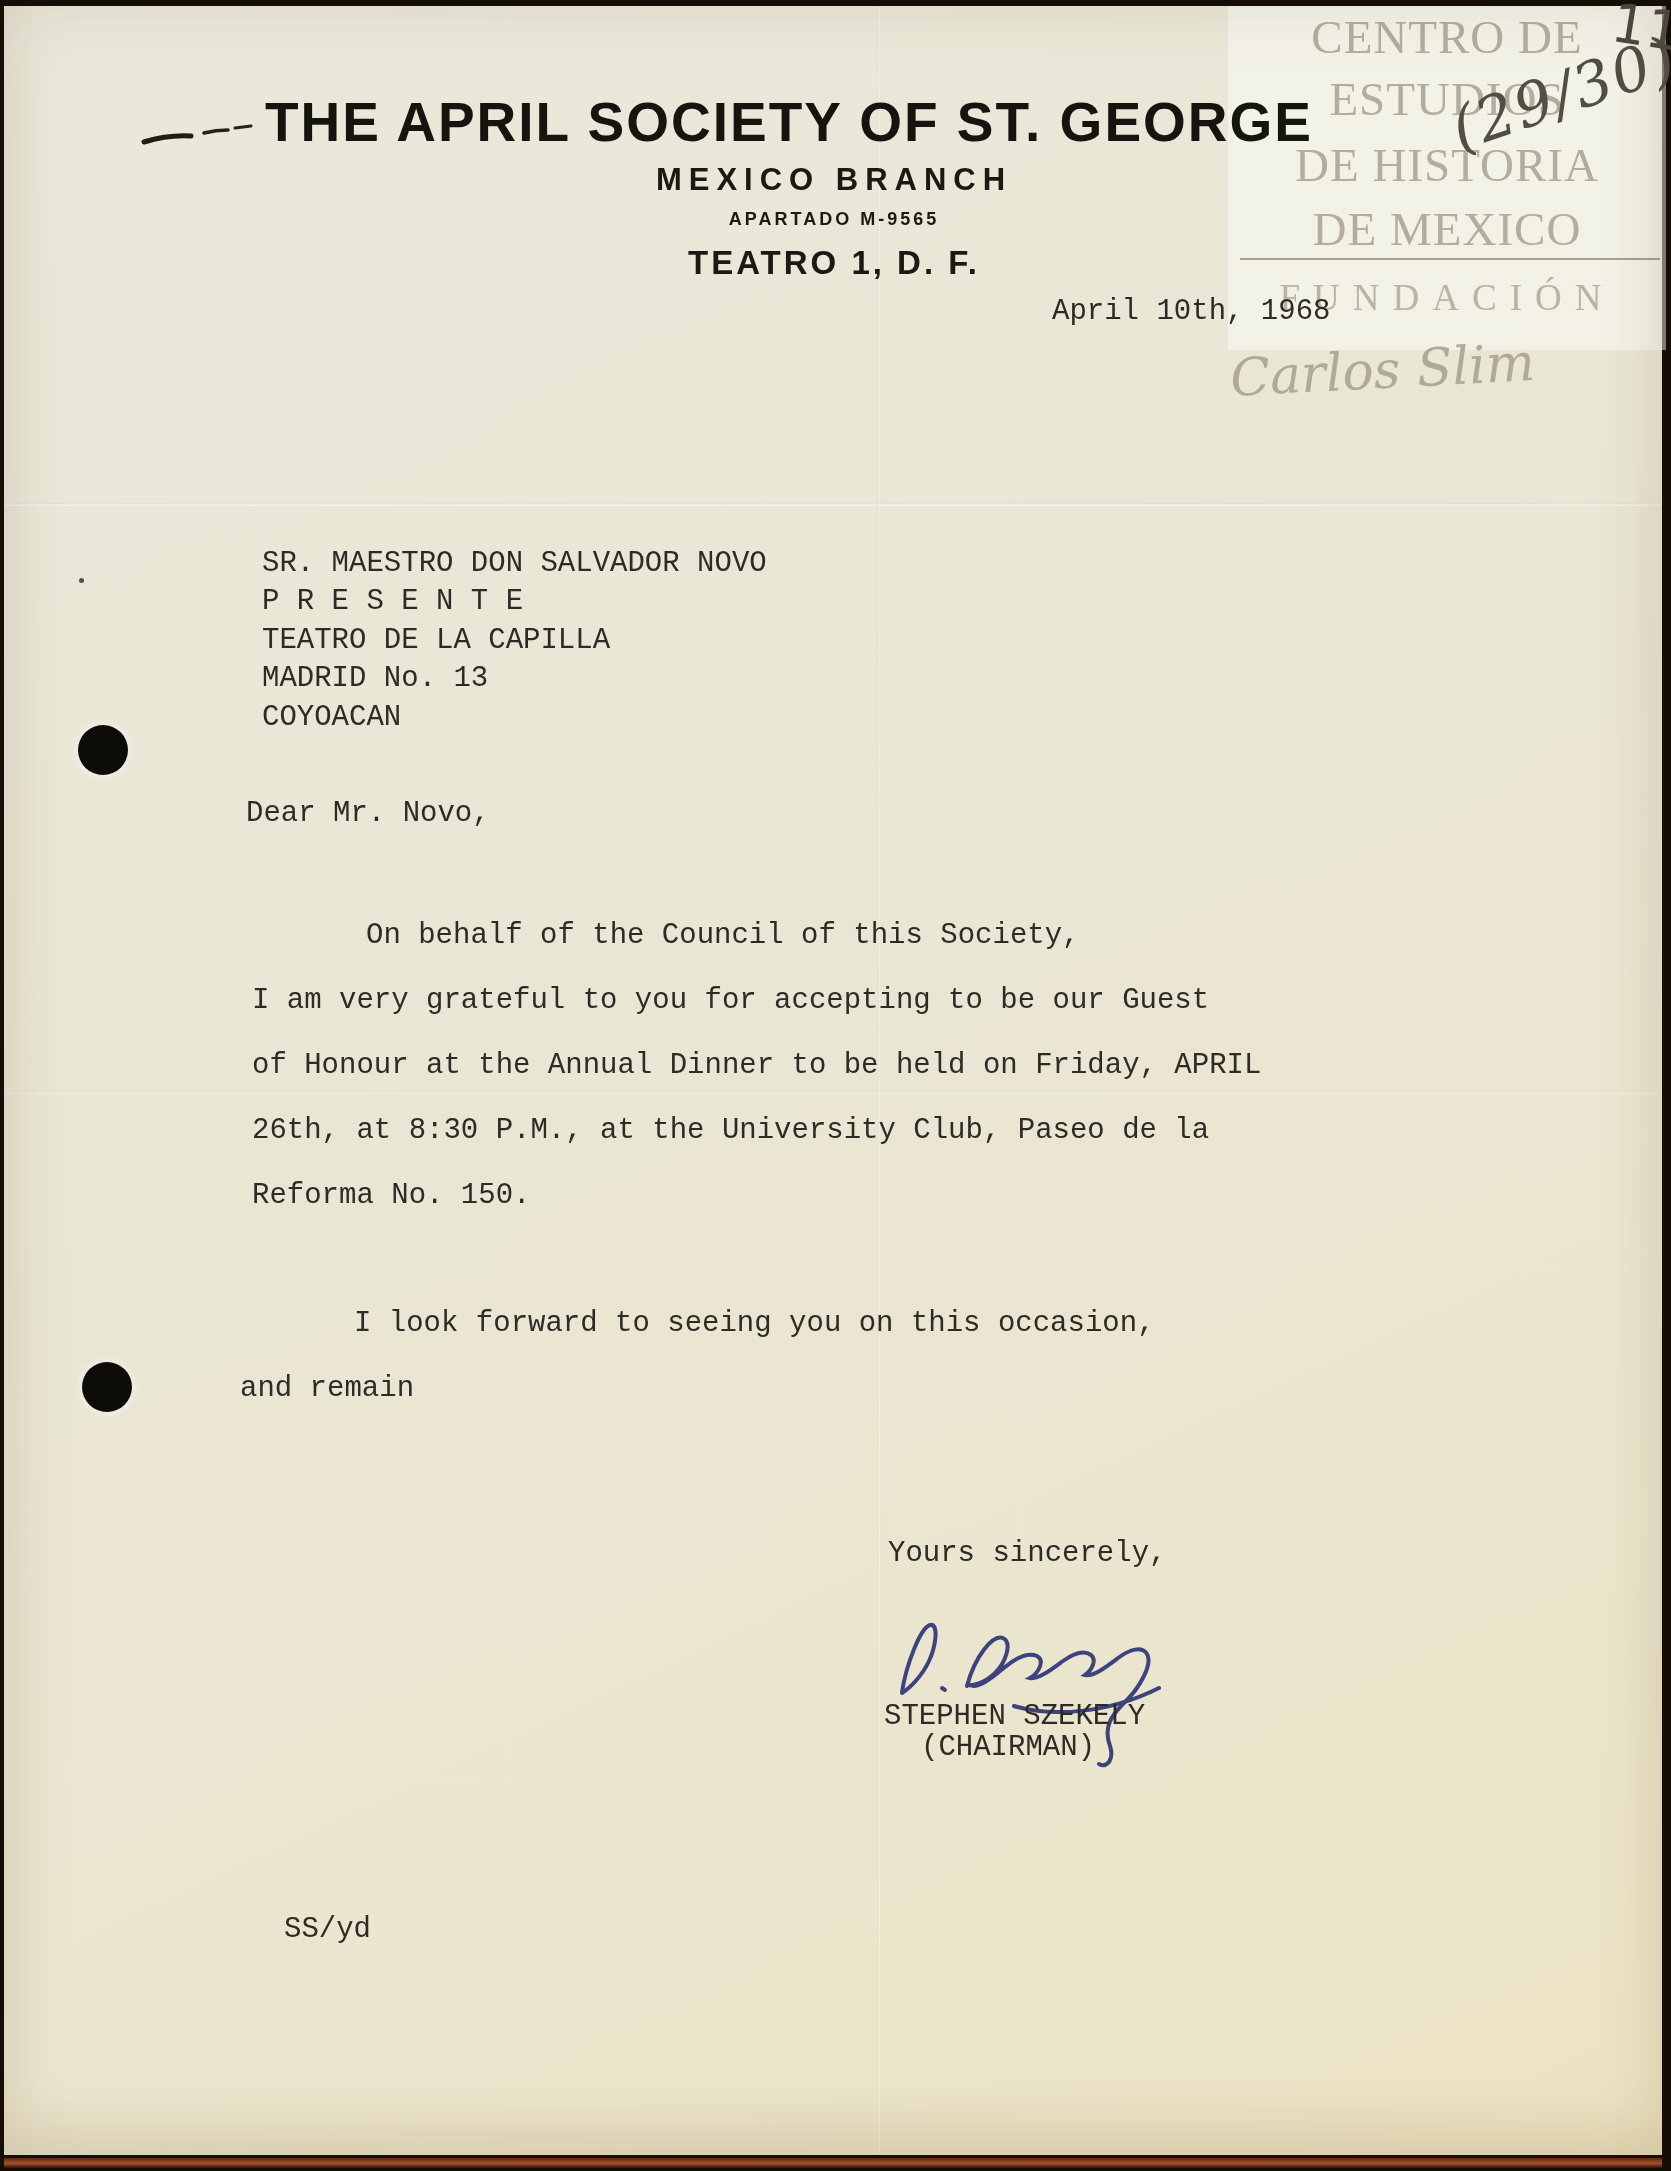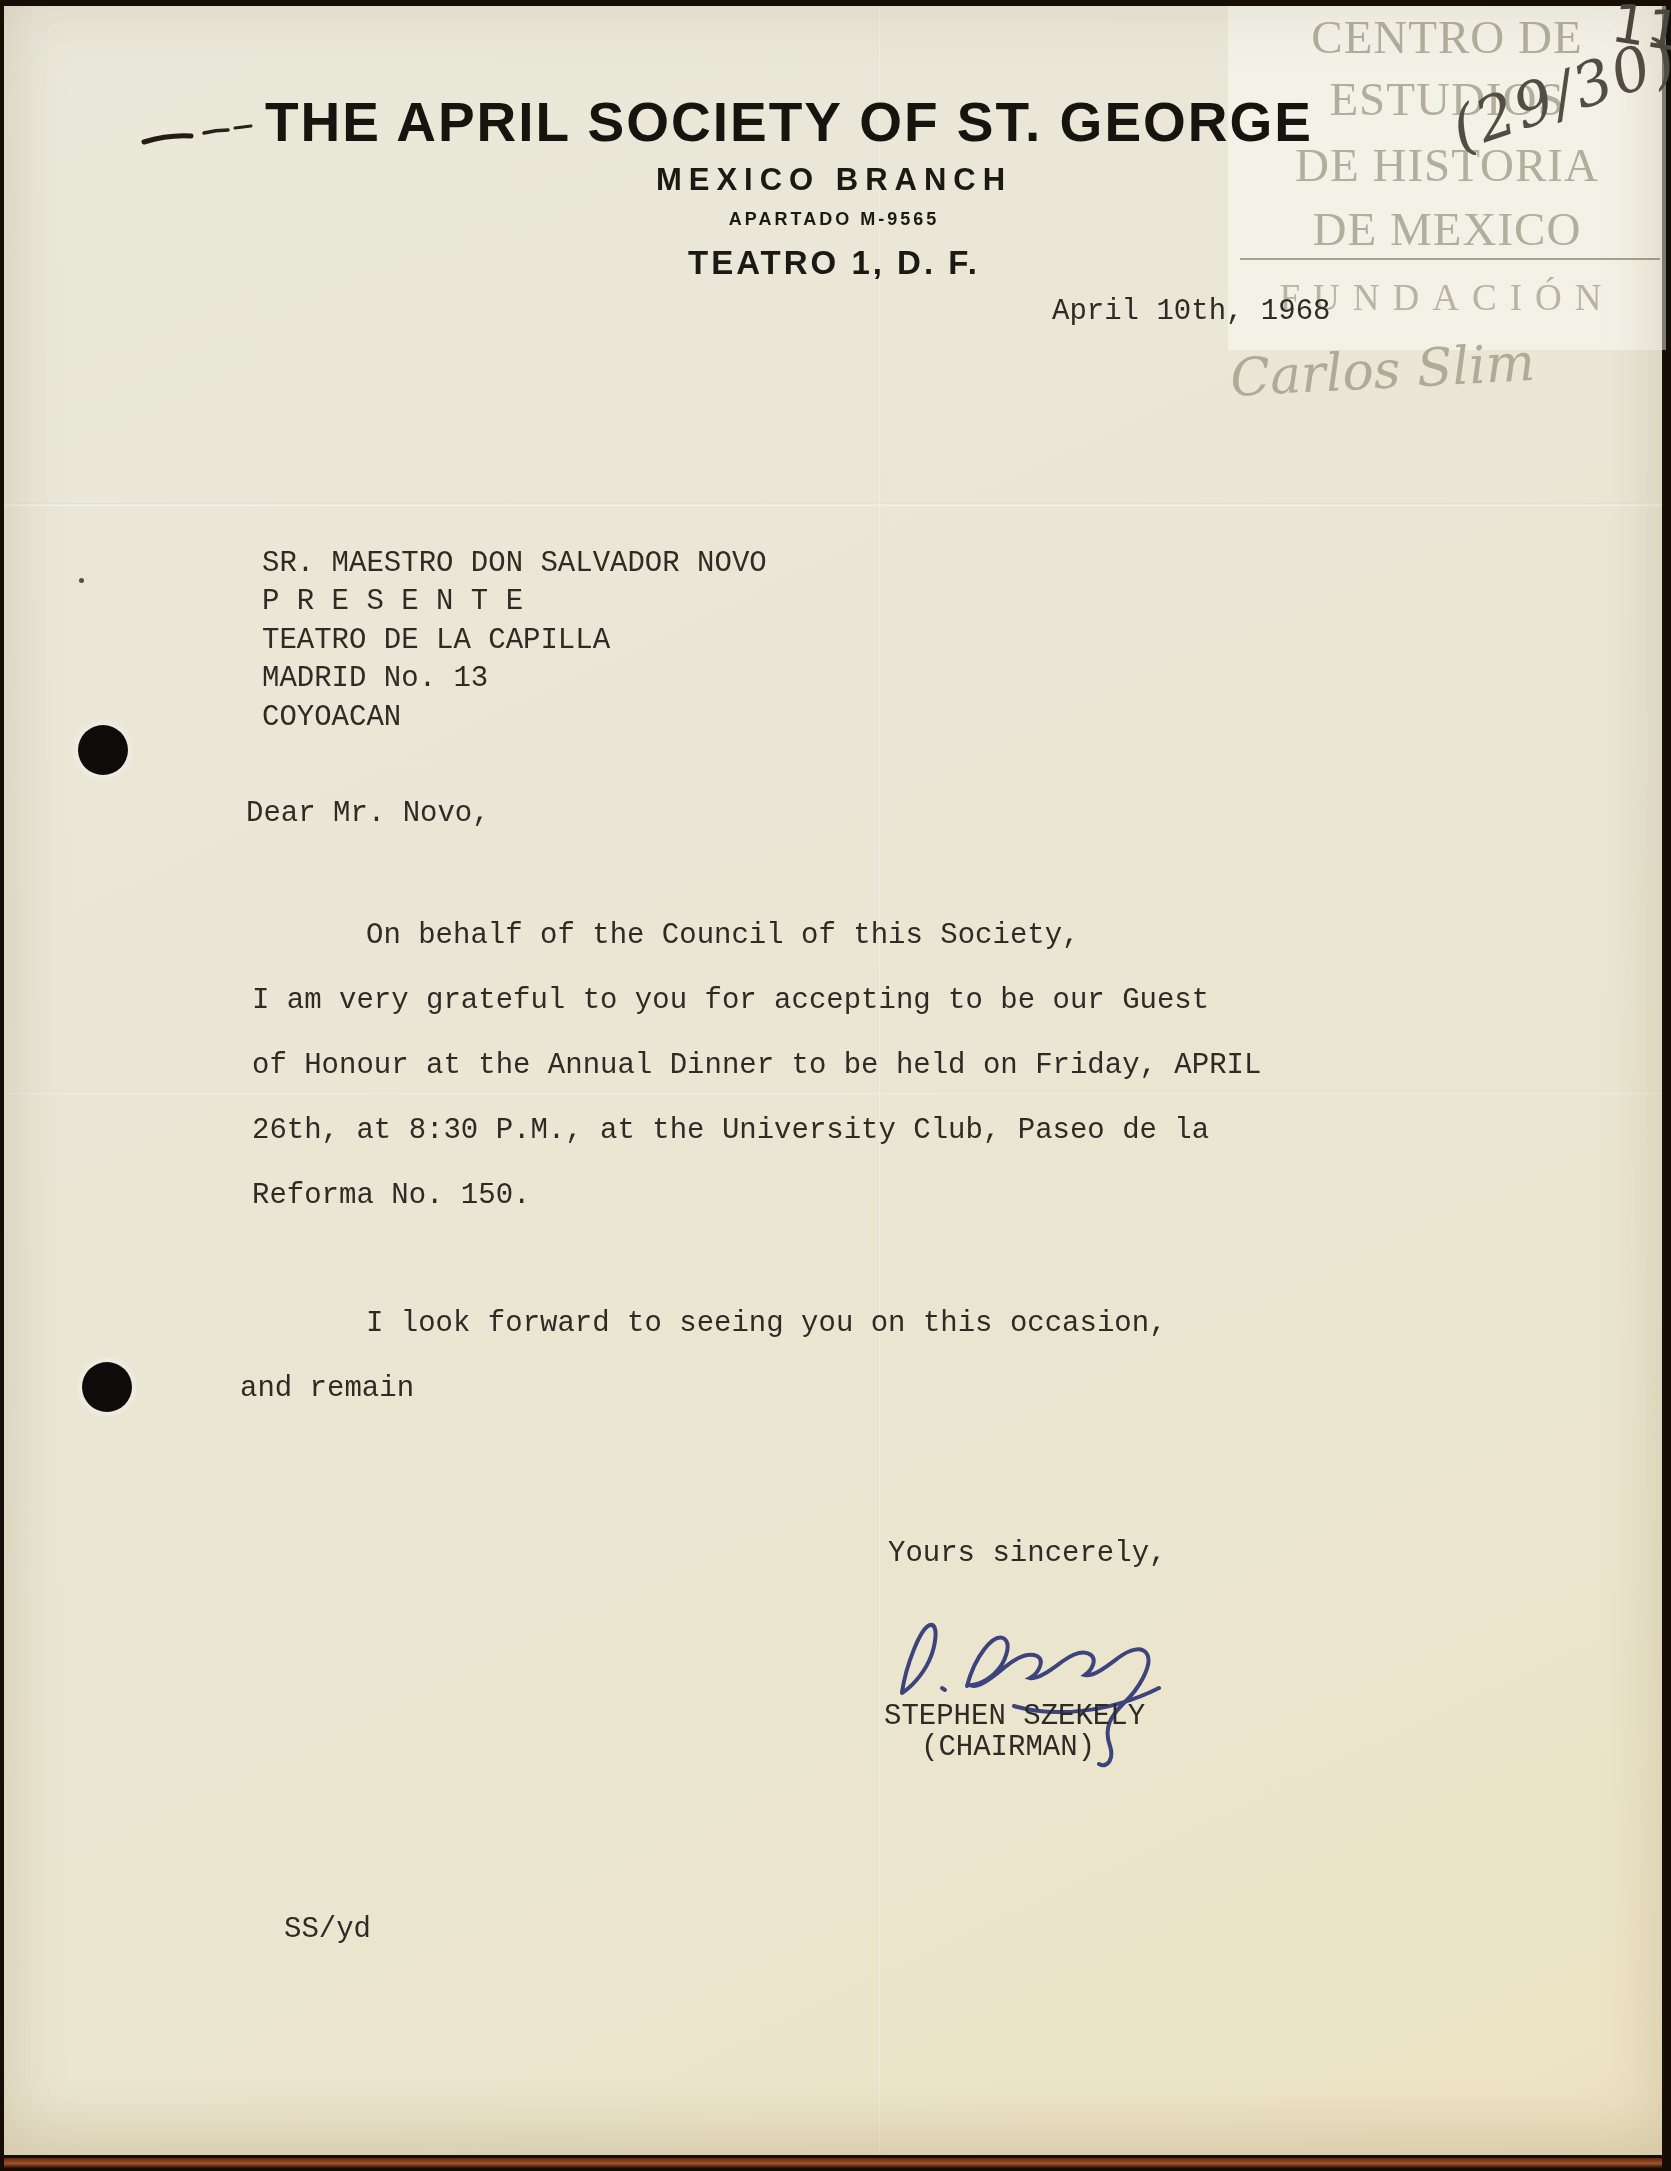--- a/index.html
+++ b/index.html
@@ -109,21 +109,21 @@
     <div class="tw" style="left:258px;top:696px;">COYOACAN</div>
 
     <div class="tw" style="left:242px;top:792px;">Dear Mr. Novo,</div>
 
     <div class="tw" style="left:362px;top:914px;">On behalf of the Council of this Society,</div>
     <div class="tw" style="left:248px;top:1044px;">of Honour at the Annual Dinner to be held on Friday, APRIL</div>
     <div class="tw" style="left:248px;top:979px;">I am very grateful to you for accepting to be our Guest</div>
     <div class="tw" style="left:248px;top:1109px;">26th, at 8:30 P.M., at the University Club, Paseo de la</div>
     <div class="tw" style="left:248px;top:1174px;">Reforma No. 150.</div>
 
-    <div class="tw" style="left:350px;top:1302px;margin-left:12px;">I look forward to seeing you on this occasion,</div>
+    <div class="tw" style="left:350px;top:1302px;">I look forward to seeing you on this occasion,</div>
     <div class="tw" style="left:236px;top:1367px;">and remain</div>
 
     <div class="tw" style="left:884px;top:1532px;">Yours sincerely,</div>
 
     <svg class="sig" width="300" height="200" viewBox="0 0 300 200">
       <g stroke="#2f3676" stroke-width="4" fill="none" stroke-linecap="round" opacity="0.92">
         <path d="M30,98 C34,72 48,34 58,31 C67,29 64,52 57,67 C50,82 38,94 30,99"></path>
         <path d="M70,94 l3,2"></path>
         <path d="M95,92 C103,62 121,40 131,44 C141,49 133,70 122,80 C112,89 100,93 96,90
                  C104,97 120,84 133,73 C144,64 156,58 165,62 C173,66 167,79 158,84

